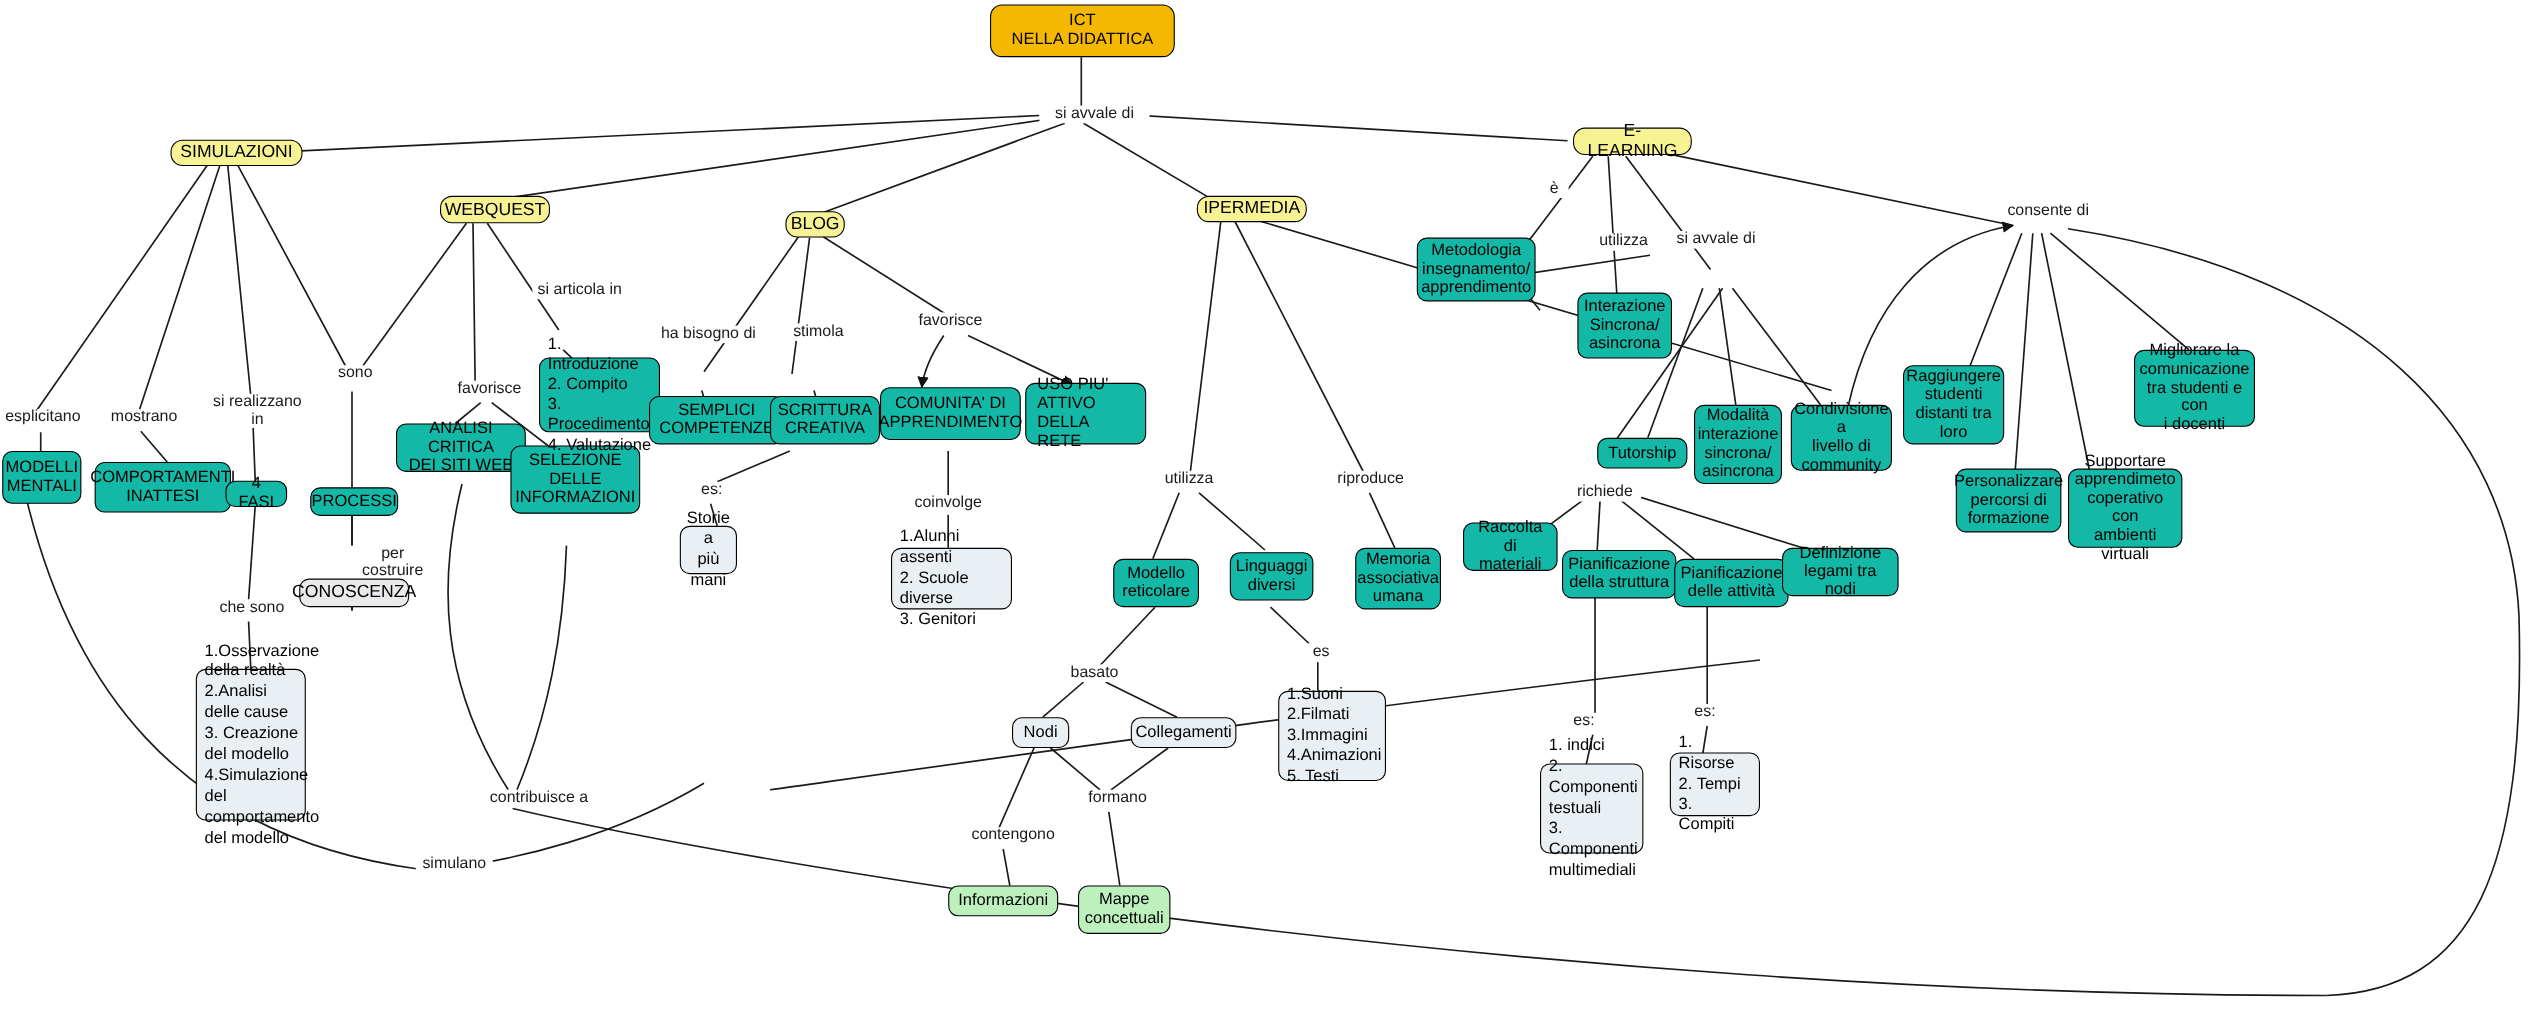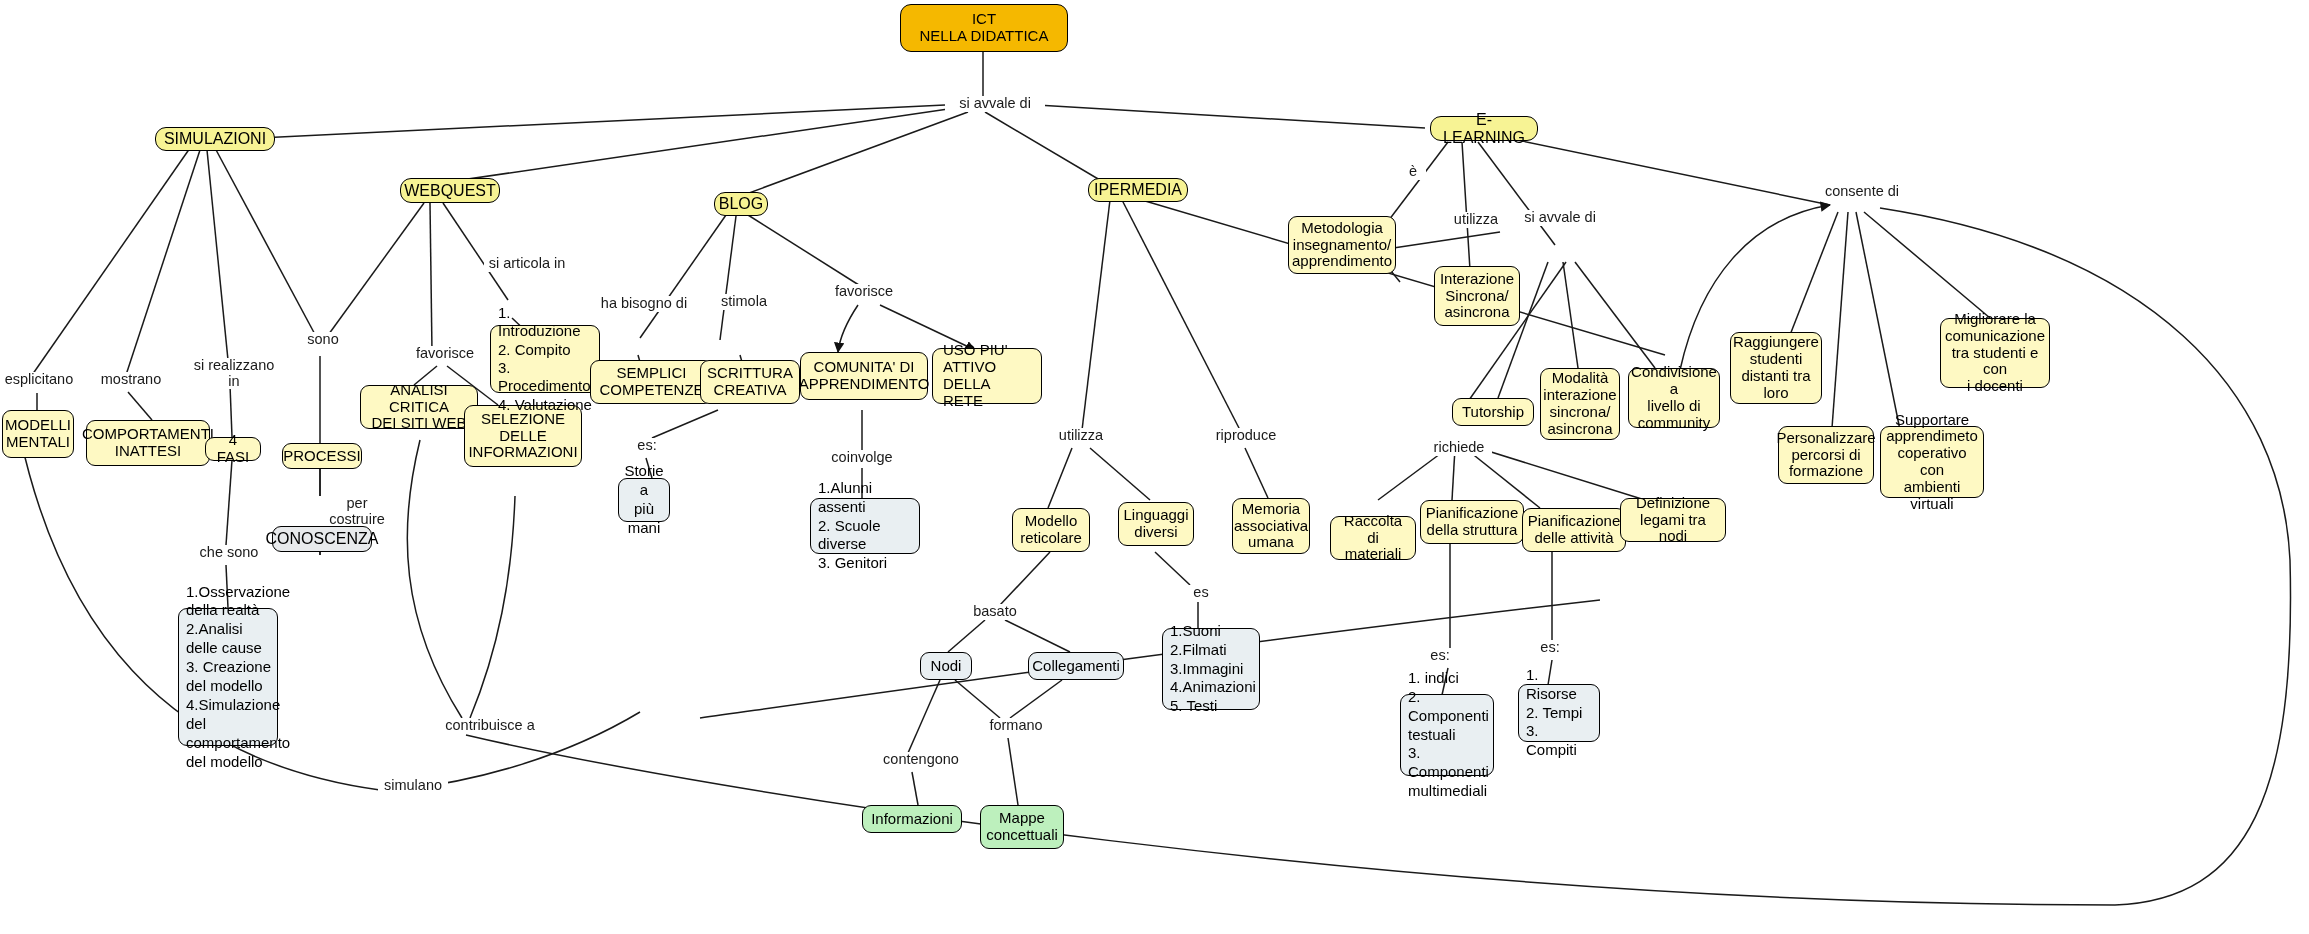--- a/index.html
+++ b/index.html
@@ -20,21 +20,21 @@
     align-items:center;
     justify-content:center;
     text-align:center;
     line-height:1.12;
     color:#000;
     padding:3px 6px;
     white-space:pre-line;
   }
   .n-root{background:#f5b800;border-color:#000;font-size:15px;border-radius:11px;}
   .n-main{background:#f7f394;font-size:16px;border-radius:11px;}
-  .n-cyan{background:#fef9c3;font-size:15px;}
+  .n-cyan{background:#14b8a6;font-size:15px;}
   .n-grey{background:#e8eaec;font-size:16px;}
   .n-list{background:#e9eff2;font-size:15px;text-align:left;justify-content:flex-start;line-height:1.26;padding:5px 7px;}
   .n-green{background:#bdf0bd;font-size:15px;}
   .lbl{
     position:absolute;
     font-size:14.5px;
     color:#1a1a1a;
     text-align:center;
     line-height:1.08;
     background:#ffffff;
@@ -360,21 +360,21 @@
   <div class="node n-cyan" style="left:1880px;top:426px;width:104px;height:72px;">Supportare
 apprendimeto
 coperativo con
 ambienti virtuali</div>
   <div class="node n-cyan" style="left:1940px;top:318px;width:110px;height:70px;">Migliorare la
 comunicazione
 tra studenti e con
 i docenti</div>
 
   <div class="lbl" style="left:1426px;top:440px;width:62px;">richiede</div>
-  <div class="node n-cyan" style="left:1330px;top:516px;width:86px;height:44px;">Raccolta
+  <div class="node n-cyan" style="left:1330px;top:475px;width:86px;height:44px;">Raccolta
 di materiali</div>
   <div class="node n-cyan" style="left:1420px;top:500px;width:104px;height:44px;">Pianificazione
 della struttura</div>
   <div class="node n-cyan" style="left:1522px;top:508px;width:104px;height:44px;">Pianificazione
 delle attività</div>
   <div class="node n-cyan" style="left:1620px;top:498px;width:106px;height:44px;">Definizione
 legami tra nodi</div>
 
   <div class="lbl" style="left:1424px;top:648px;width:28px;">es:</div>
   <div class="node n-list" style="left:1400px;top:694px;width:94px;height:82px;">1. indici

